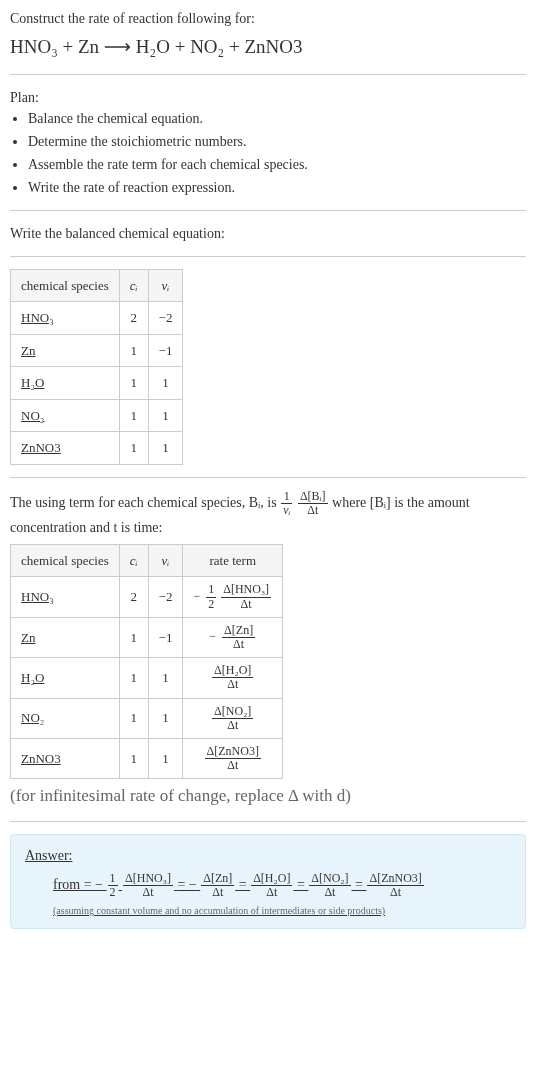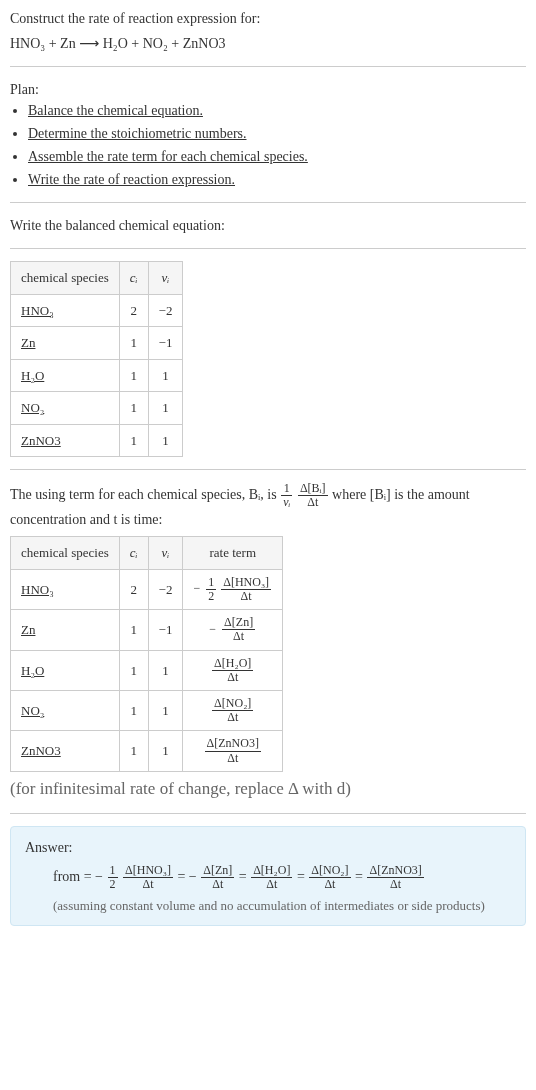--- a/index.html
+++ b/index.html
@@ -8,23 +8,23 @@
       font-size: 14px;
       line-height: 1.5;
       color: #333;
       background: #fff;
       width: 536px;
       padding: 8px 10px;
     }
     .section { margin-bottom: 12px; }
     hr { border: none; border-top: 1px solid #ccc; margin: 12px 0; }
     .title { font-size: 14px; margin-bottom: 4px; }
-    .eq { font-size: 14px; margin-bottom: 4px; }
+    .eq { font-size: 19px; margin-bottom: 4px; }
     .plan-list { list-style: disc; padding-left: 18px; }
-    .plan-list li { margin-bottom: 2px; text-decoration: underline; }
+    .plan-list li { margin-bottom: 2px; }
     table.data {
       border-collapse: collapse;
       margin-top: 6px;
       font-size: 13px;
     }
     table.data th, table.data td {
       border: 1px solid #ccc;
       padding: 6px 10px;
       text-align: center;
     }
@@ -38,42 +38,43 @@
       font-size: 17px;
       color: #666;
       margin-top: 4px;
     }
     .answer-box {
       background: #e8f4fb;
       border: 1px solid #cfe6f3;
       border-radius: 4px;
       padding: 10px 14px;
       margin-top: 8px;
+      text-decoration: underline;
     }
     .answer-label { font-size: 14px; margin-bottom: 6px; }
     .answer-eq { margin-left: 28px; font-size: 14px; }
-    .answer-note { font-size: 13px; color: #666; margin-left: 28px; margin-top: 4px; }
+    .answer-note { font-size: 10px; color: #666; margin-left: 28px; margin-top: 4px; }
     .inline-frac {
       display: inline-block;
       vertical-align: middle;
       text-align: center;
       font-size: 12px;
       margin: 0 1px;
     }
     .inline-frac .num { display: block; border-bottom: 1px solid #333; padding: 0 2px; line-height: 1.1; }
     .inline-frac .den { display: block; padding: 0 2px; line-height: 1.1; }
     .neg { margin-right: 2px; }
     .rate-cell { white-space: nowrap; font-size: 12px; }
     .species { white-space: nowrap; text-decoration: underline; }
   </style>
 </head>
 <body>
 
 <div class="section">
-  <div class="title">Construct the rate of reaction expression for:</div>
+  <div class="title">Construct the rate of reaction following for:</div>
   <div class="eq">HNO₃ + Zn ⟶ H₂O + NO₂ + ZnNO3</div>
 </div>
 
 <hr>
 
 <div class="section">
   <div>Plan:</div>
   <ul class="plan-list">
     <li>Balance the chemical equation.</li>
     <li>Determine the stoichiometric numbers.</li>

